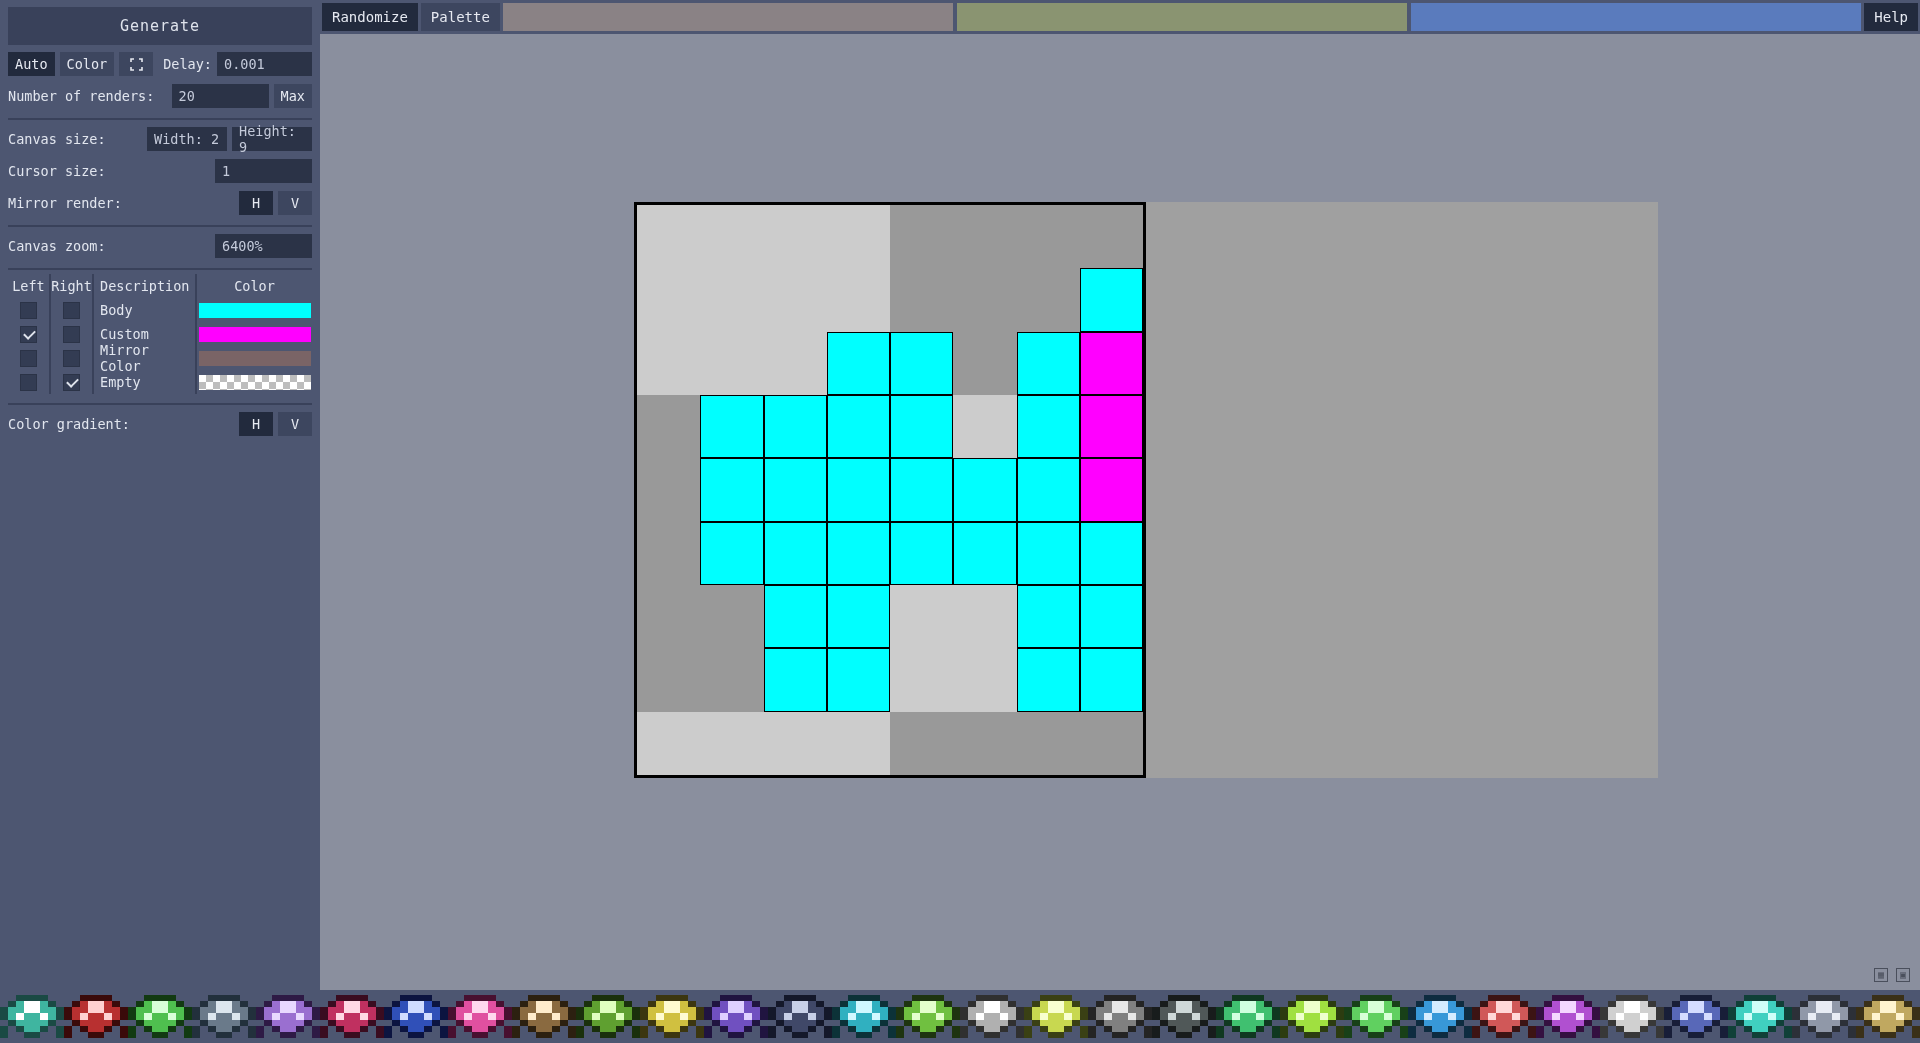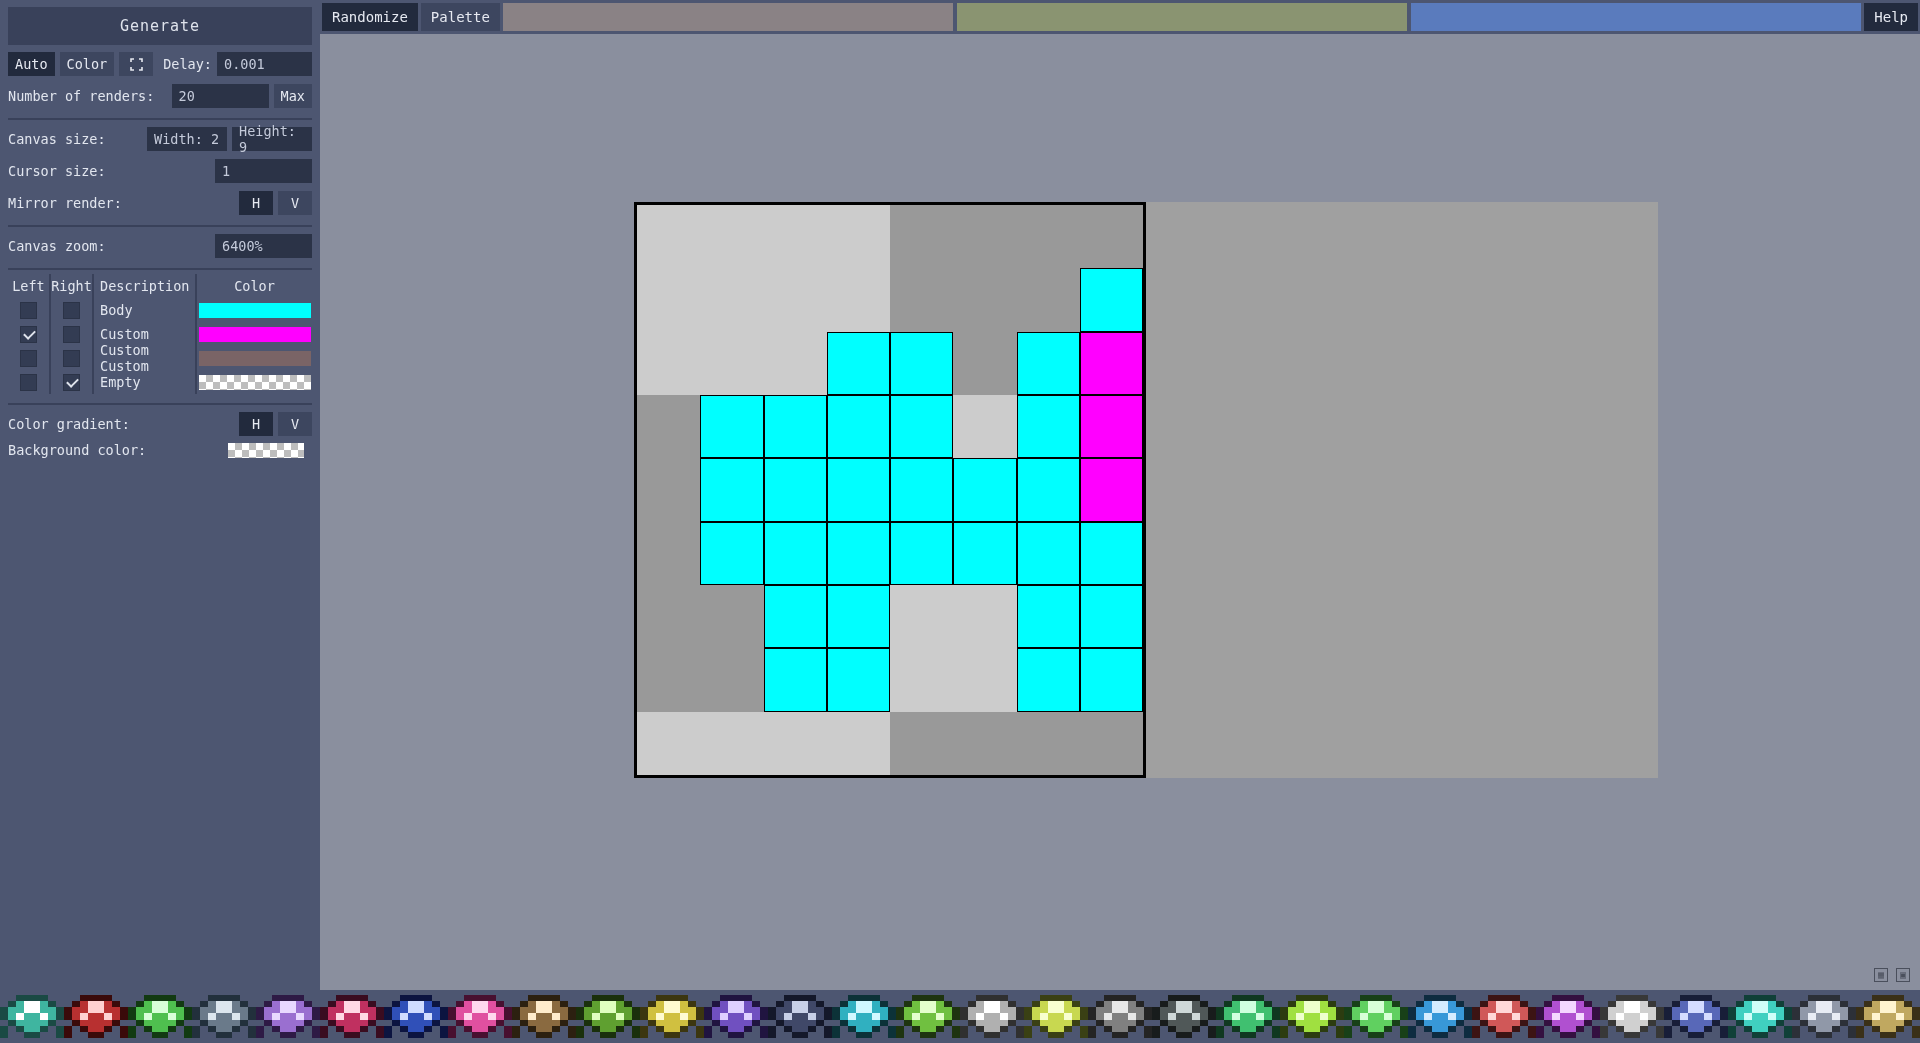--- a/index.html
+++ b/index.html
@@ -298,21 +298,21 @@
               <div class="swatch" style="background: rgb(255, 0, 255);"></div>
             </div>
           </div>
           <div class="trow">
             <div class="c-left">
               <div class="chk"></div>
             </div>
             <div class="c-right">
               <div class="chk"></div>
             </div>
-            <div class="c-desc">Custom Custom</div>
+            <div class="c-desc">Mirror Color</div>
             <div class="c-color">
               <div class="swatch" style="background: rgb(122, 100, 102);"></div>
             </div>
           </div>
           <div class="trow">
             <div class="c-left">
               <div class="chk"></div>
             </div>
             <div class="c-right">
               <div class="chk on"></div>
@@ -327,25 +327,20 @@
 
     <div class="divider"></div>
 
     <div class="row">
       <div class="lbl">Color gradient:</div>
       <div class="spacer"></div>
       <div class="tiny-btn">H</div>
       <div class="tiny-btn alt">V</div>
     </div>
 
-    <div class="row" style="margin-top:0">
-      <div class="lbl">Background color:</div>
-      <div class="spacer"></div>
-      <div class="swatch checker" style="width:76px;height:15px;margin-right:8px"></div>
-    </div>
 
   </div>
 
   <div id="topbar">
     <div class="top-btn">Randomize</div>
     <div class="top-btn raised">Palette</div>
     <div id="palette-bars" style="flex:1;display:flex;gap:4px">
         <div class="palbar" style="background: rgb(138, 130, 133);"></div>
         <div class="palbar" style="background: rgb(138, 148, 113);"></div>
         <div class="palbar" style="background: rgb(90, 123, 189);"></div>

